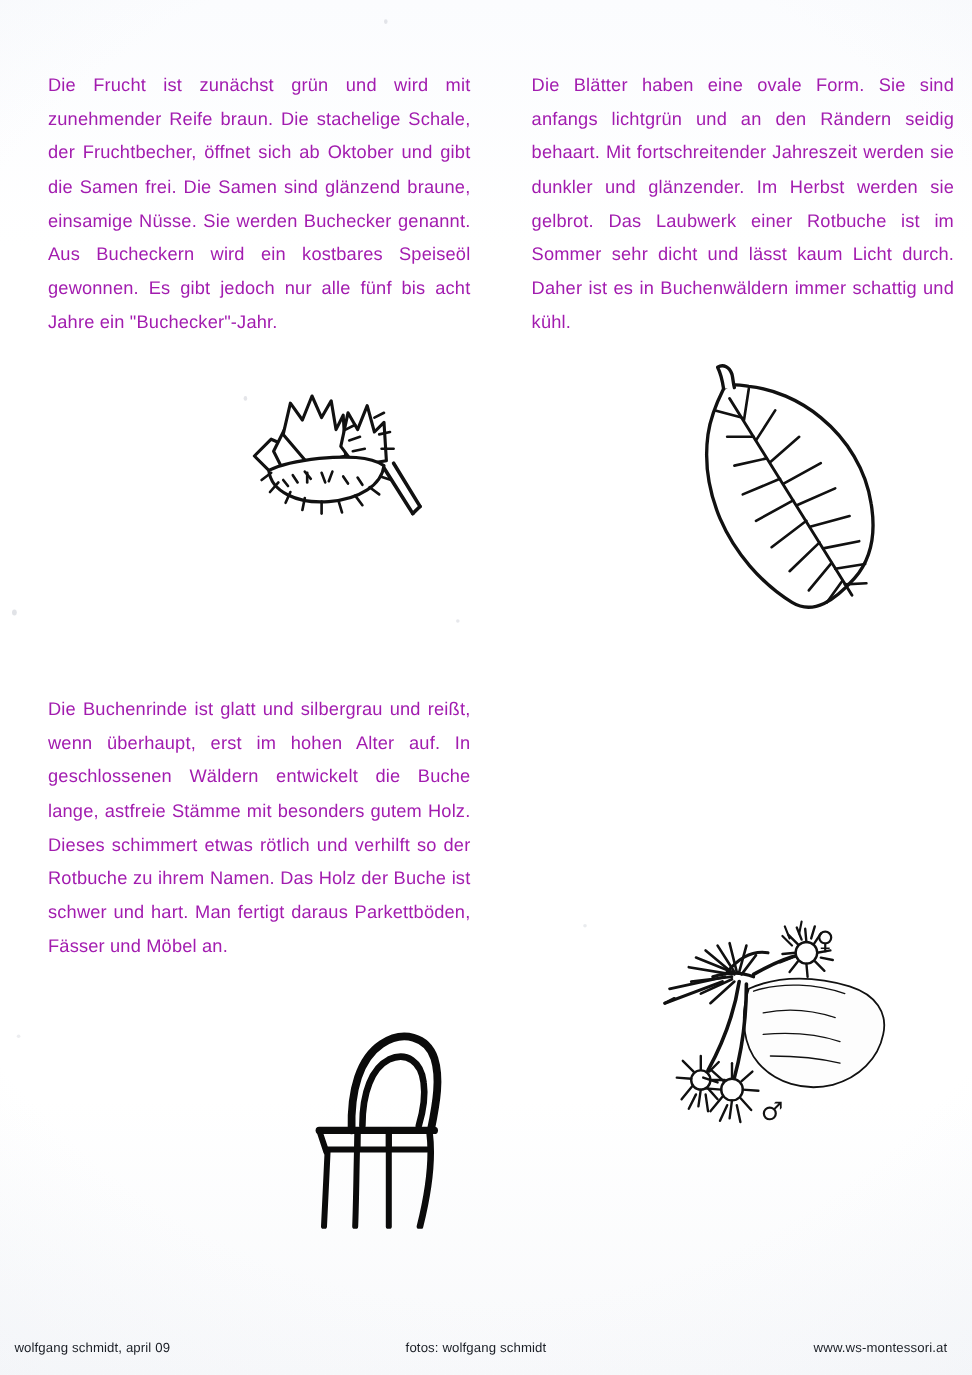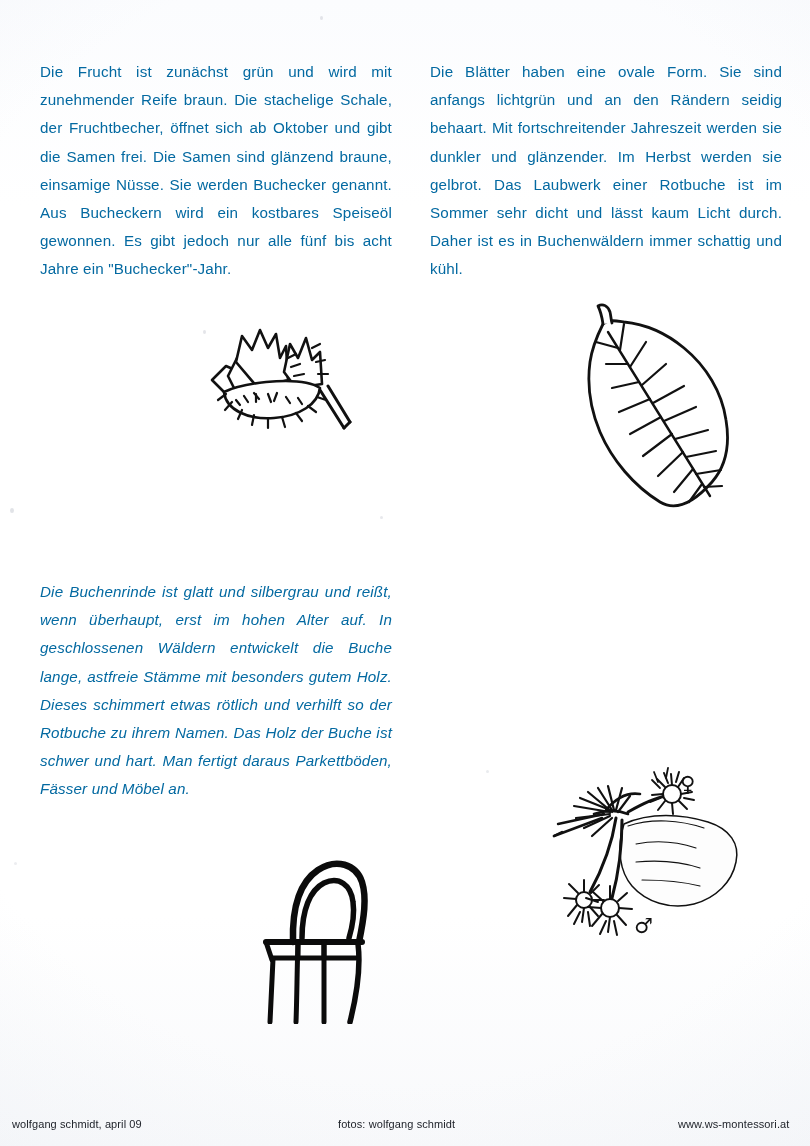--- a/index.html
+++ b/index.html
@@ -31,28 +31,28 @@
     z-index: 1;
   }
 
   p.body-text {
     margin: 0;
     font-size: 15.2px;
     line-height: 28.2px;
     text-align: justify;
     text-justify: inter-word;
     letter-spacing: 0.15px;
-    color: #0369a1;
+    color: #a21caf;
     -webkit-font-smoothing: antialiased;
   }
   p.body-text:last-child { text-align: justify; }
 
   .para-fruit  { position: absolute; left: 40px;  top: 58px;  width: 352px; }
-  .para-leaf   { position: absolute; left: 430px; top: 58px;  width: 352px; }
-  .para-bark   { position: absolute; left: 40px;  top: 578px; width: 352px; font-style: italic; }
+  .para-leaf   { position: absolute; left: 443px; top: 58px;  width: 352px; }
+  .para-bark   { position: absolute; left: 40px;  top: 578px; width: 352px; }
   .para-flower { position: absolute; left: 434px; top: 578px; width: 352px; }
   .para-thonet { position: absolute; left: 40px;  top: 852px; width: 198px; }
 
   
   .fig { position: absolute; }
   .fig svg { display: block; }
 
   .fig-nut    { left: 192px; top: 318px; }
   .fig-leaf   { left: 562px; top: 300px; }
   .fig-chair  { left: 252px; top: 856px; }

